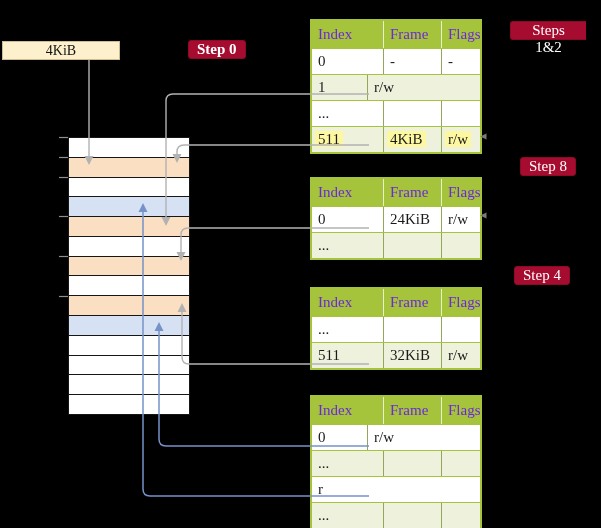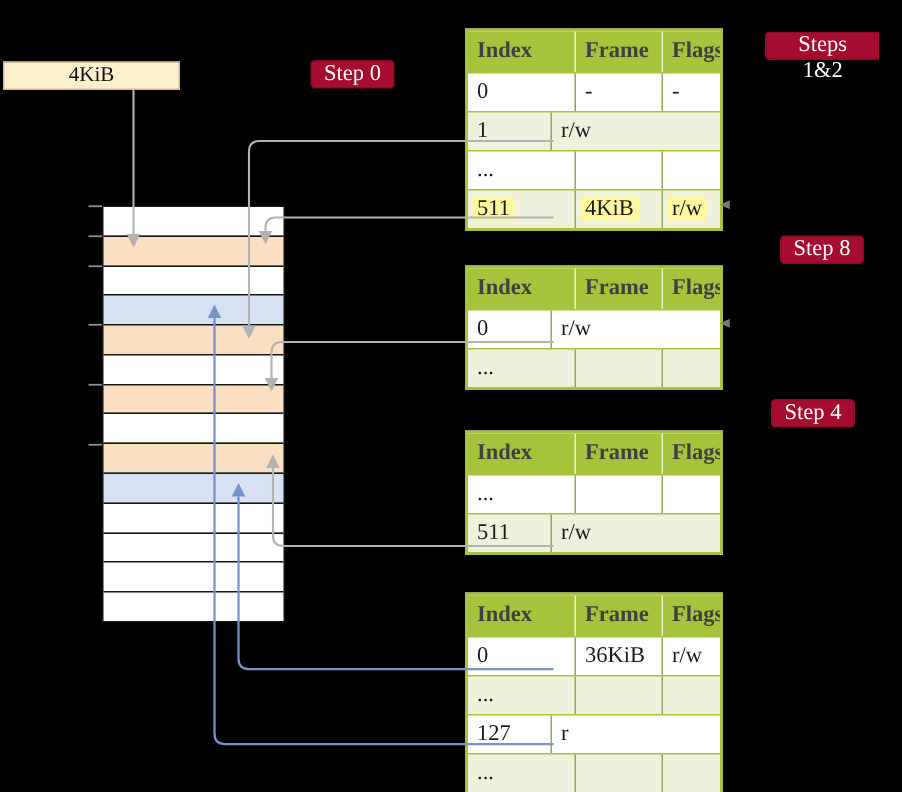--- a/index.html
+++ b/index.html
@@ -22,39 +22,39 @@
     position:absolute; left:2px; top:41px; width:118px; height:19px;
     background:#fdf0cc; border:1px solid #cdbd91; box-sizing:border-box;
     text-align:center; font-size:14px; line-height:17px; color:#111;
   }
   
   .badge {
     position:absolute; background:#a60c2f; border:1px solid #8c0a26; color:#fff;
     font-size:15px; line-height:17px; padding:0 8px; border-radius:3px;
     text-align:center; box-sizing:border-box; height:19px;
   }
-  #badge-step0   { left:207px; top:40px; }
+  #badge-step0   { left:188px; top:40px;font-weight:bold; }
   #badge-steps12 { left:510px; top:21px; right:15px; border-radius:3px 0 0 3px; border-right:none; }
   #badge-step3   { left:520px; top:157px; }
   #badge-step4   { left:514px; top:266px;text-align:right; }
   
   .ptable {
     position:absolute; left:310px; width:172px;
     border:2px solid #a5c43c; box-sizing:border-box; background:#fff;
   }
   .prow { display:flex; height:25px; border-top:1px solid #a5c43c; }
   .prow.head { height:27px; border-top:none; background:#a5c43c; }
   .pcell {
     box-sizing:border-box; padding-left:6px; font-size:15px; color:#1a1a1a;
     line-height:24px; border-left:1px solid #94a55c; overflow:hidden; white-space:nowrap;
   }
   .pcell:first-child { border-left:none; }
   .c1 { width:55px; } .c2 { width:58px;margin-left:16px; } .c3 { flex:1; }
   .head .pcell {
-    color:#404040; font-weight:bold; line-height:26px; border-left:1px solid #e8efcf;
+    color:#6d28d9; font-weight:normal; line-height:26px; border-left:1px solid #e8efcf;
   }
   .head .pcell:first-child { border-left:none; }
   .prow.shade { background:#eef2dc; }
   #t1 { top:19px; } #t2 { top:177px; } #t3 { top:287px; } #t4 { top:395px; }
   .hl { background:#fdf8a0; padding:0 3px; margin-left:-3px; }
   
   #wires { position:absolute; left:0; top:0; pointer-events:none; }
   .gline { stroke:#b2b2b2; stroke-width:1.4; fill:none; }
   .bline { stroke:#7693c8; stroke-width:1.5; fill:none; }
   .ghead { fill:#b2b2b2; } .bhead { fill:#7693c8; }
@@ -120,20 +120,21 @@
   </div>
 
   <div class="ptable" id="t2">
     <div class="prow head">
       <div class="pcell c1">Index</div>
       <div class="pcell c2">Frame</div>
       <div class="pcell c3">Flags</div>
     </div>
     <div class="prow">
       <div class="pcell c1">0</div>
+      <div class="pcell c2">24KiB</div>
       <div class="pcell c3">r/w</div>
     </div>
     <div class="prow shade">
       <div class="pcell c1">...</div>
       <div class="pcell c2"></div>
       <div class="pcell c3"></div>
     </div>
   </div>
 
   <div class="ptable" id="t3">
@@ -142,42 +143,41 @@
       <div class="pcell c2">Frame</div>
       <div class="pcell c3">Flags</div>
     </div>
     <div class="prow">
       <div class="pcell c1">...</div>
       <div class="pcell c2"></div>
       <div class="pcell c3"></div>
     </div>
     <div class="prow shade">
       <div class="pcell c1">511</div>
+      <div class="pcell c2">32KiB</div>
       <div class="pcell c3">r/w</div>
     </div>
   </div>
 
   <div class="ptable" id="t4">
     <div class="prow head">
       <div class="pcell c1">Index</div>
       <div class="pcell c2">Frame</div>
       <div class="pcell c3">Flags</div>
     </div>
     <div class="prow">
       <div class="pcell c1">0</div>
-      <div class="pcell c2">36KiB</div>
-      <div class="pcell c3">r/w</div>
-    </div>
-    <div class="prow shade">
-      <div class="pcell c1">...</div>
-      <div class="pcell c2"></div>
-      <div class="pcell c3"></div>
-    </div>
-    <div class="prow">
-      <div class="pcell c1">127</div>
+      <div class="pcell c3">r/w</div>
+    </div>
+    <div class="prow shade">
+      <div class="pcell c1">...</div>
+      <div class="pcell c2"></div>
+      <div class="pcell c3"></div>
+    </div>
+    <div class="prow">
       <div class="pcell c3">r</div>
     </div>
     <div class="prow shade">
       <div class="pcell c1">...</div>
       <div class="pcell c2"></div>
       <div class="pcell c3"></div>
     </div>
   </div>
 
   <svg id="wires" width="601" height="528" viewBox="0 0 601 528">

